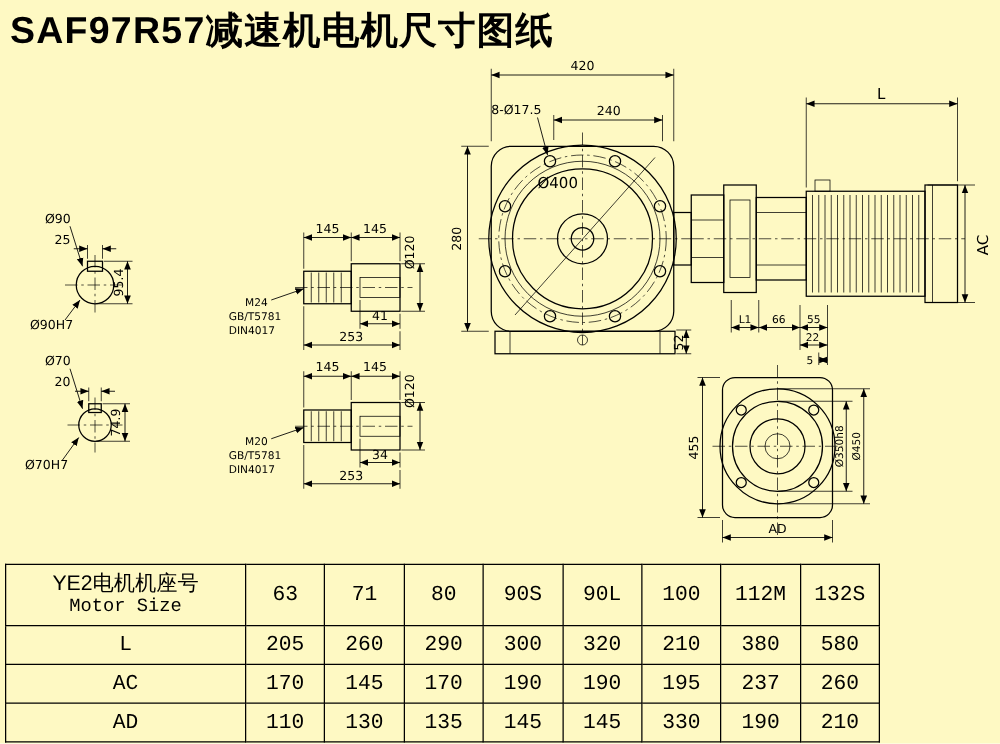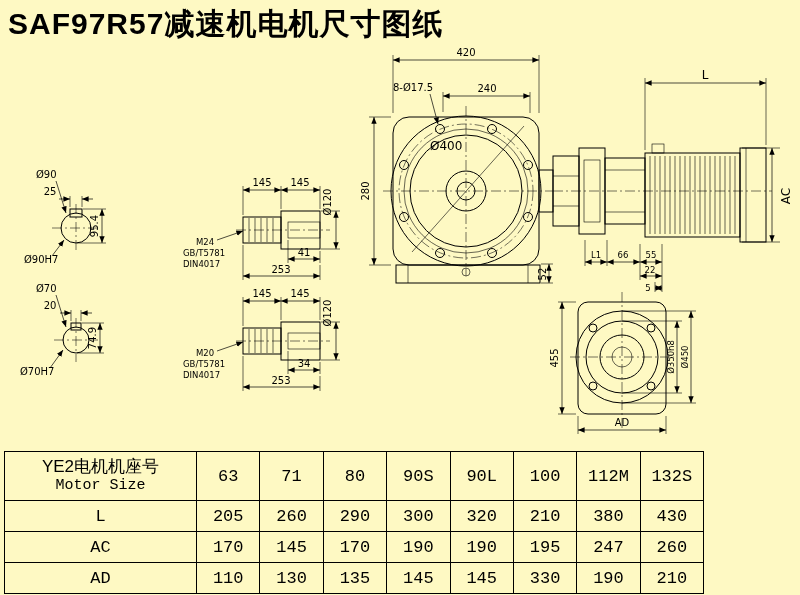--- a/index.html
+++ b/index.html
@@ -317,31 +317,31 @@
       </tr>
       <tr>
         <th>L</th>
         <td>205</td>
         <td>260</td>
         <td>290</td>
         <td>300</td>
         <td>320</td>
         <td>210</td>
         <td>380</td>
-        <td>430</td>
+        <td>580</td>
       </tr>
       <tr>
         <th>AC</th>
         <td>170</td>
         <td>145</td>
         <td>170</td>
         <td>190</td>
         <td>190</td>
         <td>195</td>
-        <td>247</td>
+        <td>237</td>
         <td>260</td>
       </tr>
       <tr>
         <th>AD</th>
         <td>110</td>
         <td>130</td>
         <td>135</td>
         <td>145</td>
         <td>145</td>
         <td>330</td>

